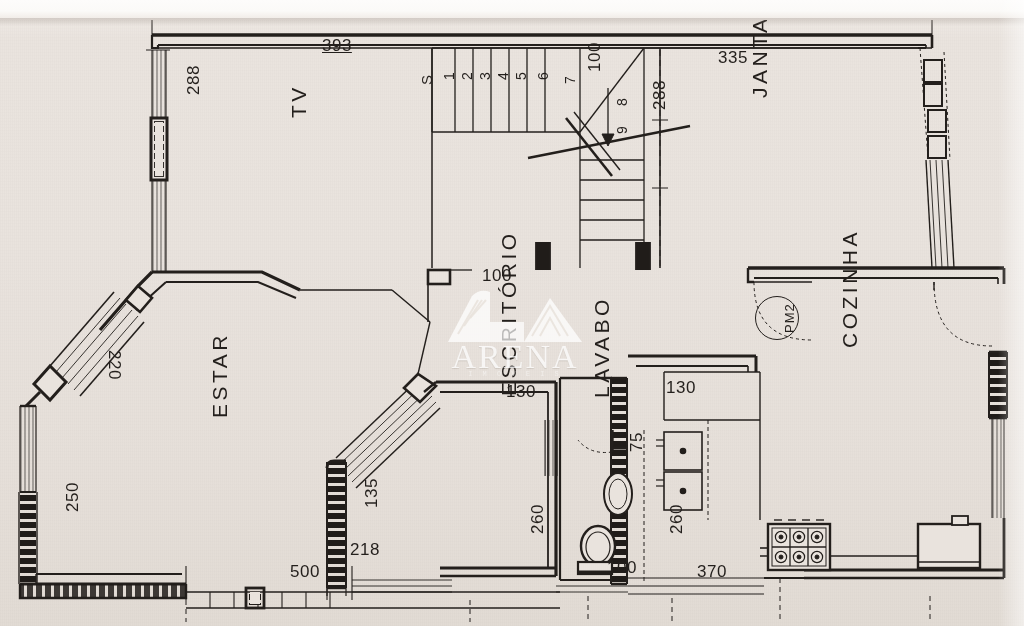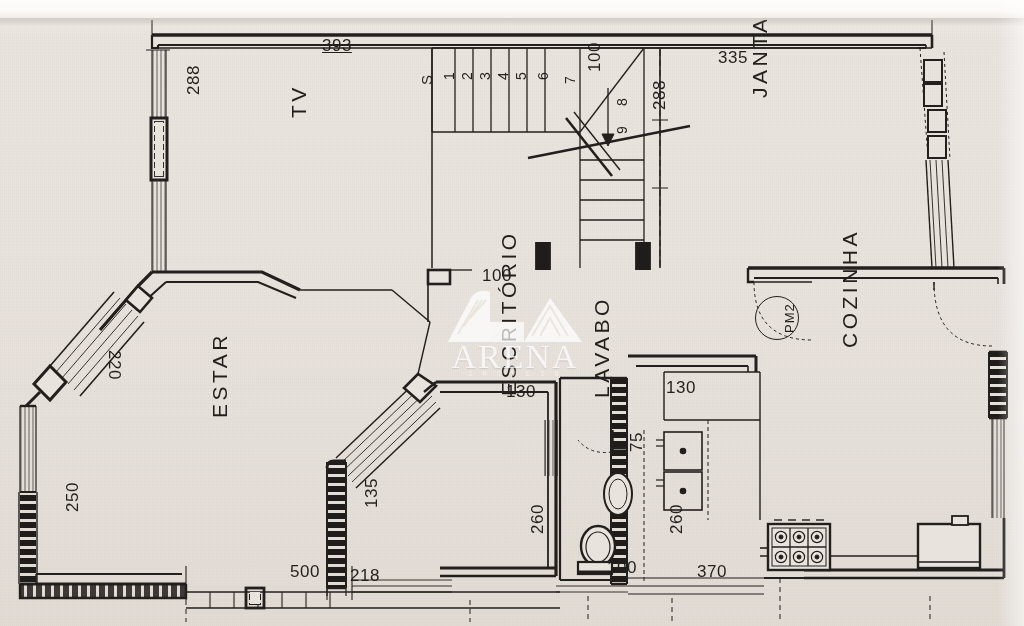--- a/index.html
+++ b/index.html
@@ -466,21 +466,21 @@
   <div class="lbl dim rot-cw" style="left:124px; top:350px;">220</div>
   <div class="lbl dim rot-ccw" style="left:63px; top:512px;">250</div>
   <div class="lbl dim" style="left:506px; top:382px;">130</div>
   <div class="lbl dim" style="left:666px; top:378px;">130</div>
   <div class="lbl dim rot-ccw" style="left:362px; top:508px;">135</div>
   <div class="lbl dim rot-ccw" style="left:528px; top:534px;">260</div>
   <div class="lbl dim rot-ccw" style="left:667px; top:534px;">260</div>
   <div class="lbl dim rot-ccw" style="left:627px; top:452px;">75</div>
   <div class="lbl dim" style="left:607px; top:558px;">100</div>
   <div class="lbl dim" style="left:290px; top:562px;">500</div>
-  <div class="lbl dim" style="left:350px; top:566px;">218</div>
+  <div class="lbl dim" style="left:350px; top:540px;">218</div>
   <div class="lbl dim" style="left:697px; top:562px;text-align:center;">370</div>
 
   <div id="watermark">
     <svg width="166" height="60" viewBox="0 0 166 60">
       <g fill="rgba(255,255,255,0.88)">
 
         <path d="M16 56 L40 10 Q48 2 58 6 L58 56 Z"></path>
 
         <path d="M92 56 L118 12 L150 56 Z"></path>
       </g>

